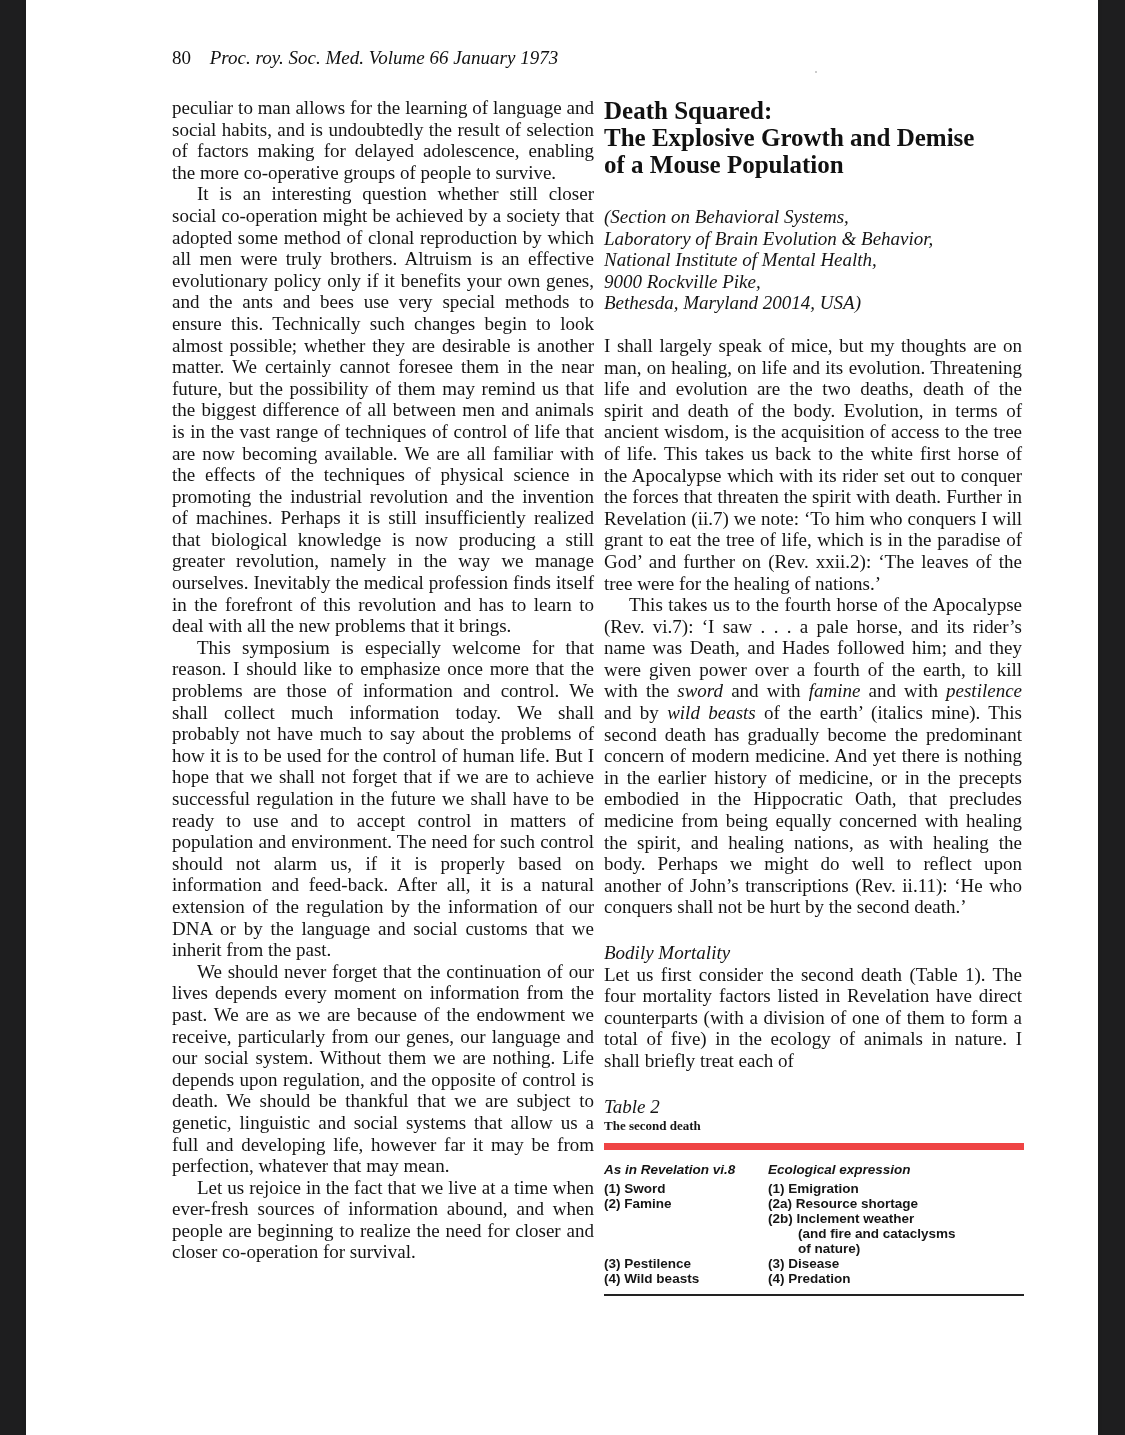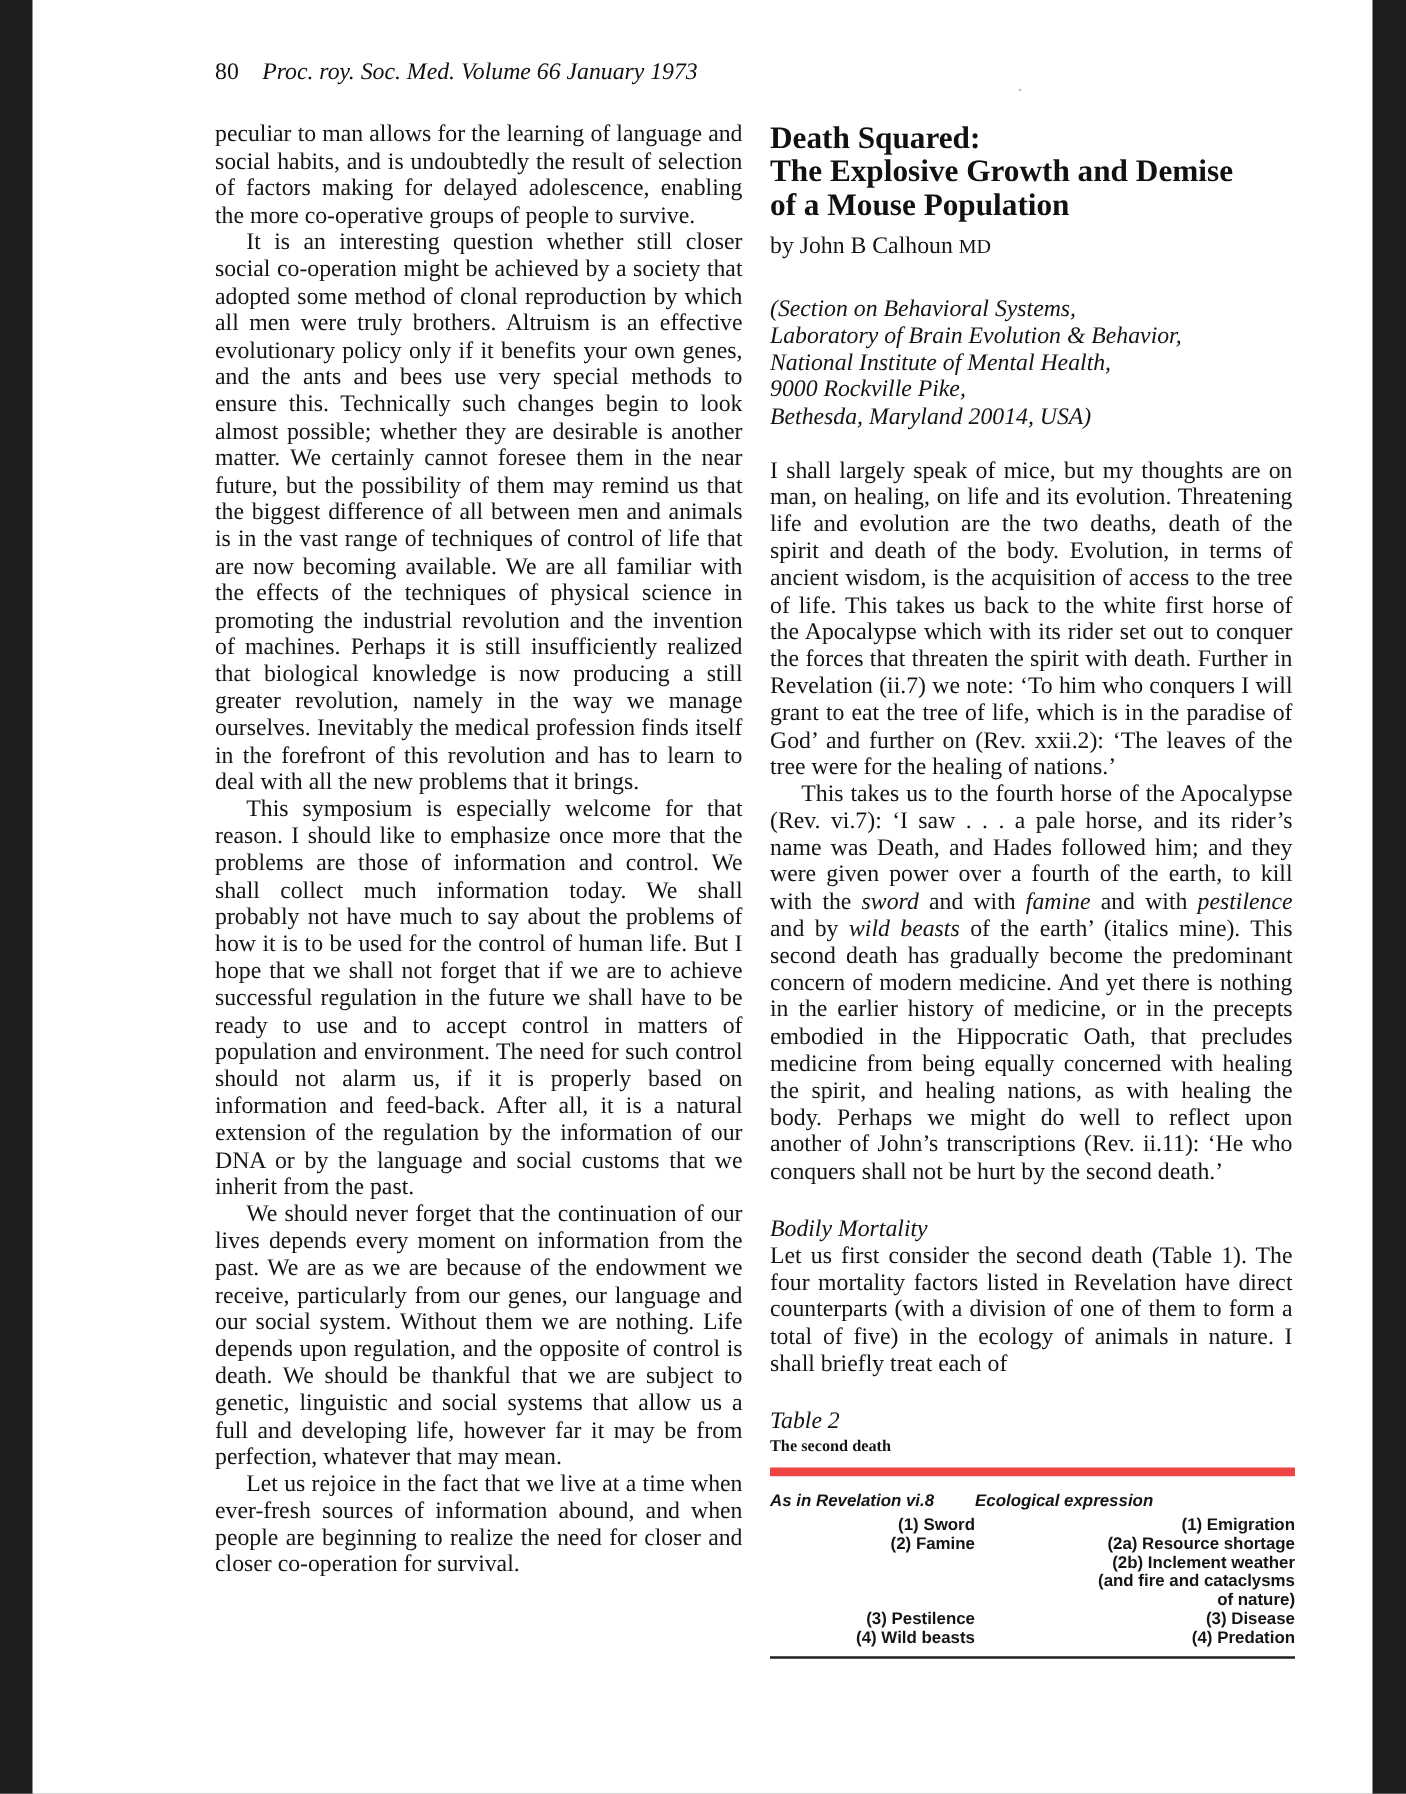--- a/index.html
+++ b/index.html
@@ -23,21 +23,21 @@
     .running-head .pg { margin-right: 14px; }
     .running-head .journal { font-style: italic; }
     .col {
       position: absolute;
       font-family: "Liberation Serif", serif;
       font-size: 19px; line-height: 21.6px;
       color: #151515;
       text-align: justify;
     }
     .col-left { left: 146px; top: 97px; width: 422px; }
-    .col-right { left: 590px; top: 97px; width: 418px; }
+    .col-right { left: 578px; top: 97px; width: 418px; }
     .col p { margin: 0; }
     .col p.indent { text-indent: 25px; }
     .col p span.it { font-style: italic; }
     .title {
       font-weight: bold; font-size: 25px; line-height: 27px;
       text-align: left; margin: 0 0 8px 0; color: #111;
     }
     .byline { text-align: left; }
     .byline .md { font-variant: small-caps; font-size: 16px; }
     .affil { font-style: italic; text-align: left; margin-top: 28px; }
@@ -51,21 +51,21 @@
     table.t1 {
       width: 420px; border-collapse: collapse; margin-top: 8px;
       border-top: 7px solid #ef4444; border-bottom: 2px solid #222;
       font-size: 13.5px; line-height: 15px; font-weight: bold;
       font-family: Liberation Sans, sans-serif;
     }
     table.t1 th {
       font-style: italic; font-weight: bold; text-align: left;
       padding: 12px 0 4px 0; font-size: 13.5px;
     }
-    table.t1 td { vertical-align: top; padding: 0; text-align: right; }
+    table.t1 td { vertical-align: top; padding: 0; text-align: left; }
     table.t1 td.c1 { width: 164px; }
     table.t1 td.wrap { padding-left: 30px; }
     table.t1 tr.last td { padding-bottom: 8px; }
     .dot { position: absolute; width: 2px; height: 2px; background: #bbb; border-radius: 1px; }
   </style>
 </head>
 <body>
 
 <div class="page">
 
@@ -80,24 +80,20 @@
     <p class="indent">This symposium is especially welcome for that reason. I should like to emphasize once more that the problems are those of information and control. We shall collect much information today. We shall probably not have much to say about the problems of how it is to be used for the control of human life. But I hope that we shall not forget that if we are to achieve successful regulation in the future we shall have to be ready to use and to accept control in matters of population and environment. The need for such control should not alarm us, if it is properly based on information and feed-back. After all, it is a natural extension of the regulation by the information of our DNA or by the language and social customs that we inherit from the past.</p>
     <p class="indent">We should never forget that the continuation of our lives depends every moment on information from the past. We are as we are because of the endowment we receive, particularly from our genes, our language and our social system. Without them we are nothing. Life depends upon regulation, and the opposite of control is death. We should be thankful that we are subject to genetic, linguistic and social systems that allow us a full and developing life, however far it may be from perfection, whatever that may mean.</p>
     <p class="indent">Let us rejoice in the fact that we live at a time when ever-fresh sources of information abound, and when people are beginning to realize the need for closer and closer co-operation for survival.</p>
   </div>
 
   <div class="col col-right">
     <div class="title">
       <div>Death Squared:</div>
       <div>The Explosive Growth and Demise</div>
       <div>of a Mouse Population</div>
-    </div>
-    <div class="byline">
-      <span>by John B Calhoun</span>
-      <span class="md">MD</span>
     </div>
     <div class="affil">
       <div>(Section on Behavioral Systems,</div>
       <div>Laboratory of Brain Evolution &amp; Behavior,</div>
       <div>National Institute of Mental Health,</div>
       <div>9000 Rockville Pike,</div>
       <div>Bethesda, Maryland 20014, USA)</div>
     </div>
     <div class="gap"></div>
     <p>I shall largely speak of mice, but my thoughts are on man, on healing, on life and its evolution. Threatening life and evolution are the two deaths, death of the spirit and death of the body. Evolution, in terms of ancient wisdom, is the acquisition of access to the tree of life. This takes us back to the white first horse of the Apocalypse which with its rider set out to conquer the forces that threaten the spirit with death. Further in Revelation (ii.7) we note: ‘To him who conquers I will grant to eat the tree of life, which is in the paradise of God’ and further on (Rev. xxii.2): ‘The leaves of the tree were for the healing of nations.’</p>

